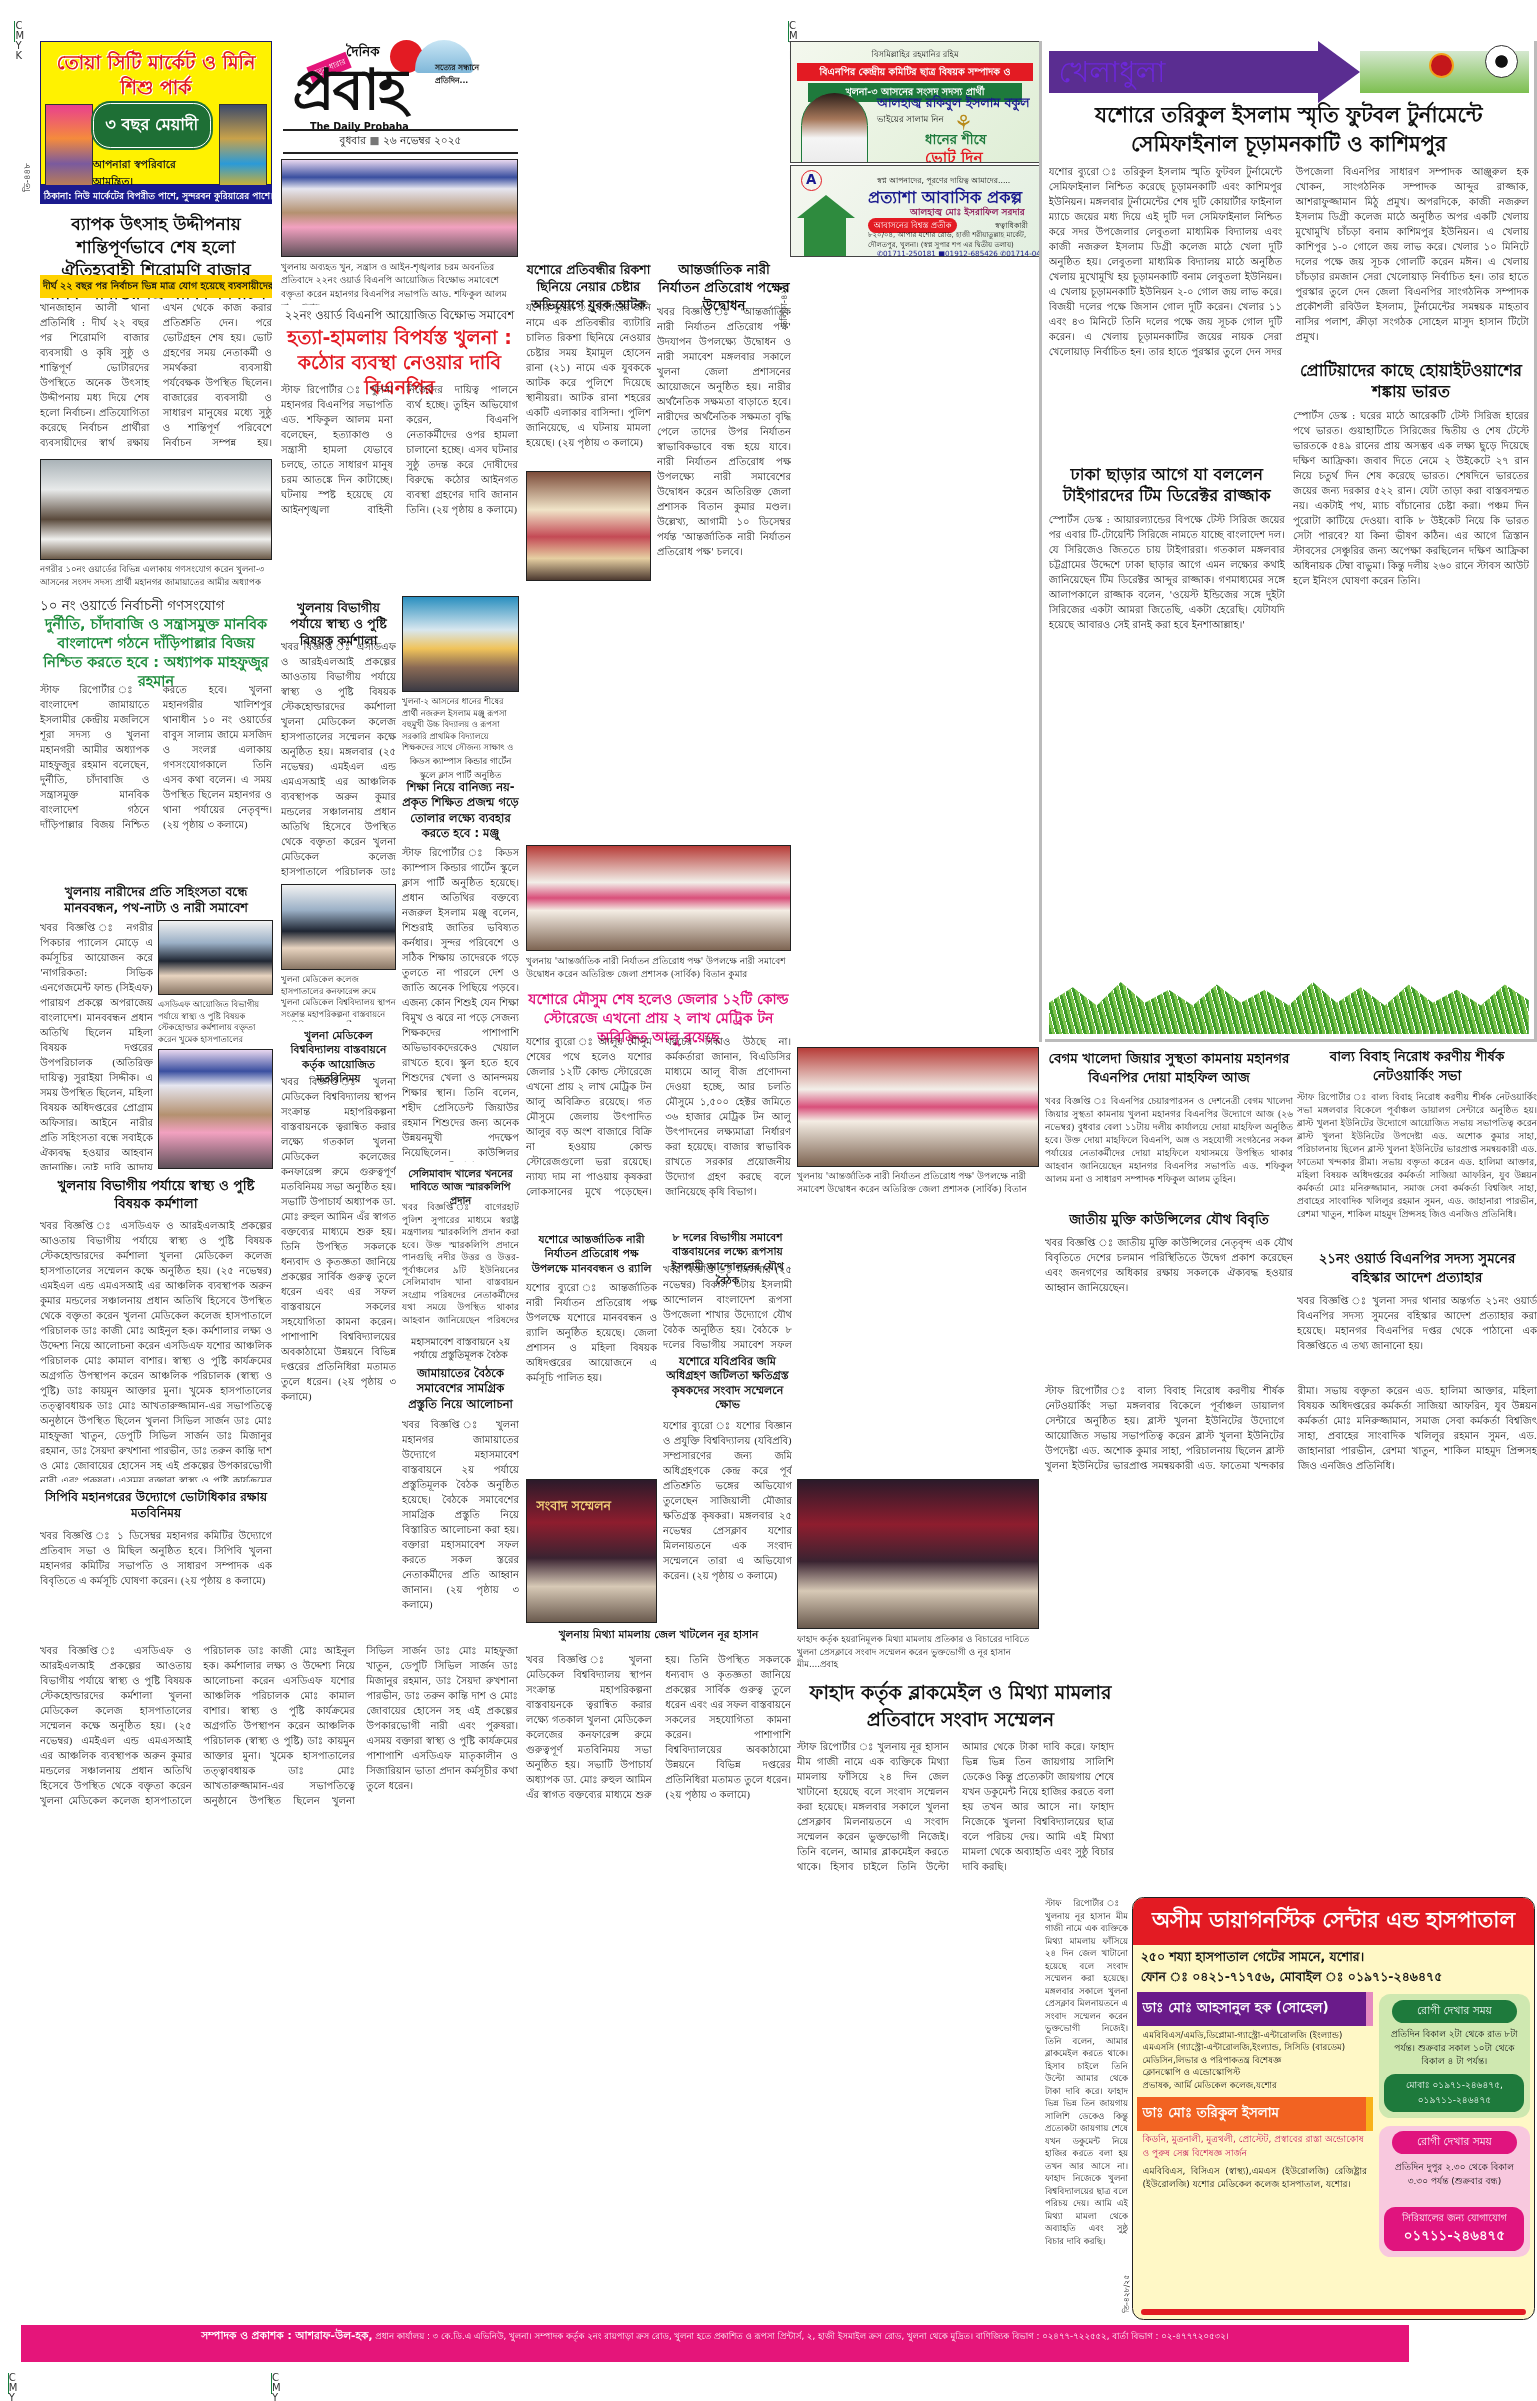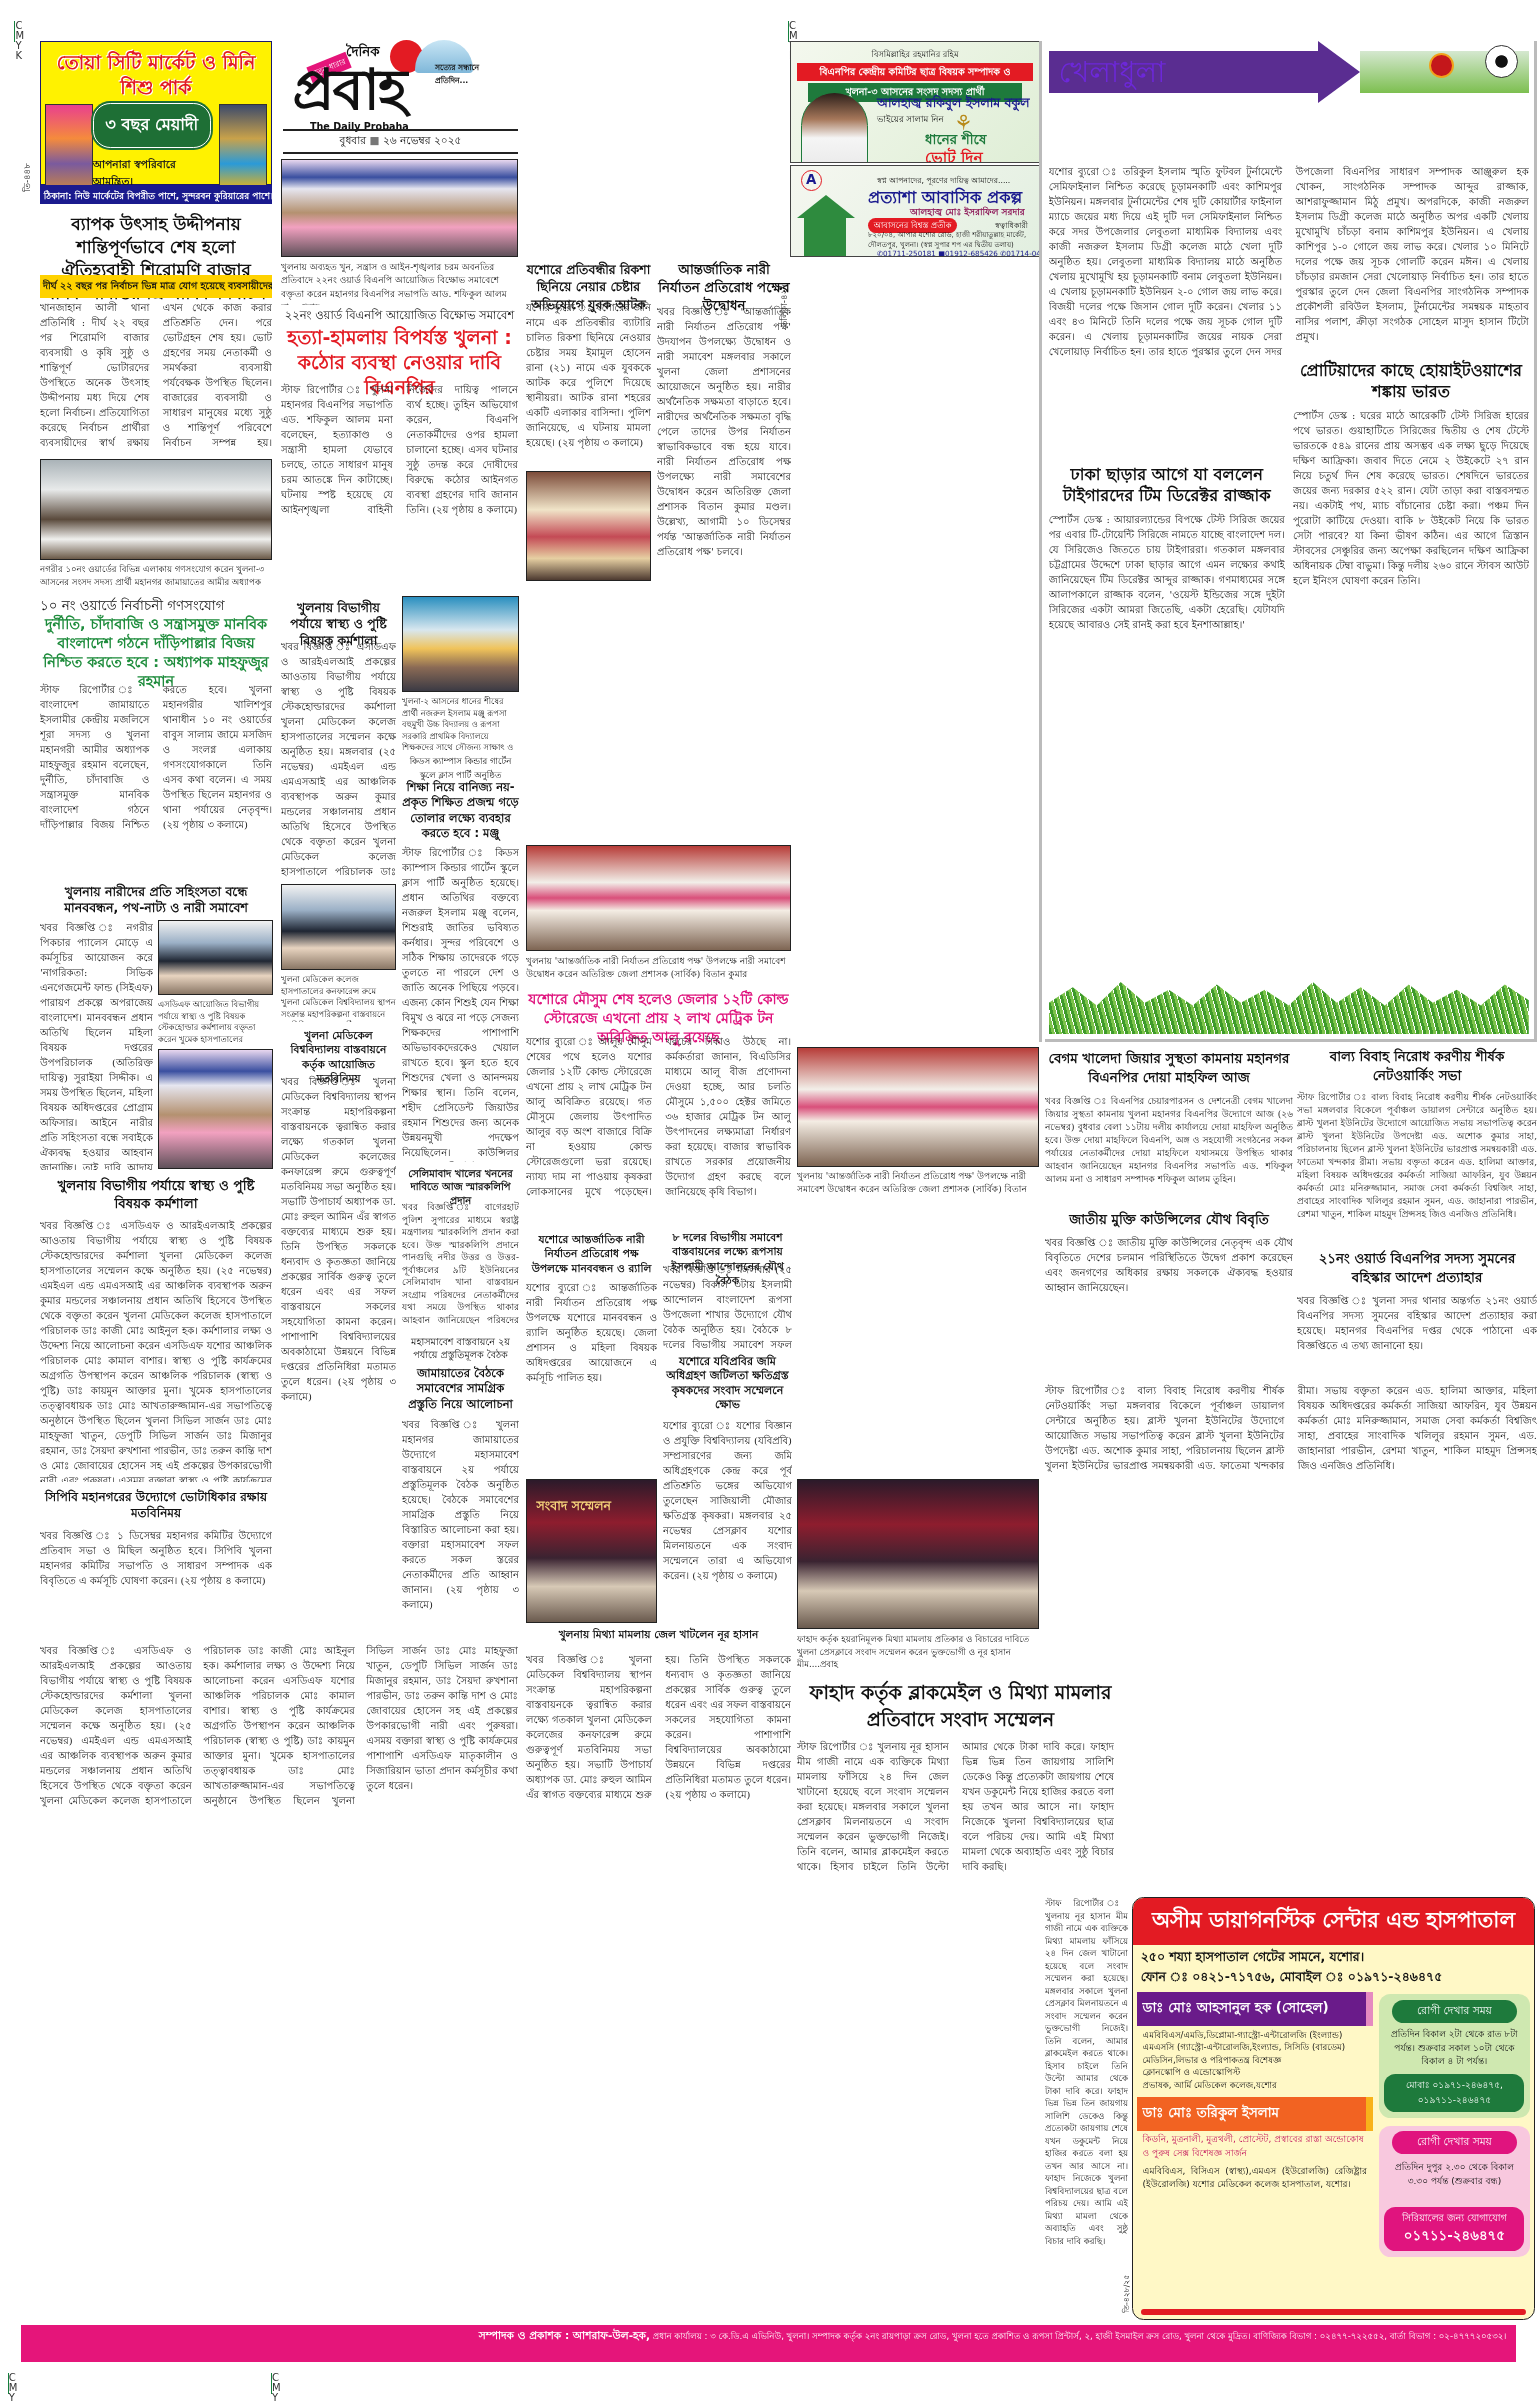--- a/index.html
+++ b/index.html
@@ -111,20 +111,21 @@
 
 <div class="vbar" style="left:1039px;top:41px;height:1001px"></div>
 <div class="abs" style="left:1045px;top:41px;width:492px;height:1001px;border-right:3.8px solid #bbb;border-bottom:3.8px solid #bbb;background:#fff">
   <div style="position:absolute;left:3.8px;top:9.6px;width:269px;height:42px;background:#5a2d91"></div>
   <div style="position:absolute;left:273px;top:0;width:0;height:0;border-top:31px solid transparent;border-bottom:31px solid transparent;border-left:42px solid #5a2d91"></div>
   <div style="position:absolute;left:13.4px;top:9.6px;color:#6d28d9;font-size:29px;font-weight:normal;line-height:42px">খেলাধুলা</div>
   <div style="position:absolute;left:315px;top:9.6px;width:169px;height:42px;background:linear-gradient(180deg,#d5e8d0,#7dbf50);"></div>
   <div style="position:absolute;left:384px;top:11.5px;width:25px;height:25px;border-radius:50%;background:#c4171b;border:2.9px solid #f2a11a"></div>
   <div style="position:absolute;left:440px;top:3.8px;width:33px;height:33px;border-radius:50%;background:radial-gradient(circle at 50% 50%,#111 0 5.8px,#fff 6.7px);border:1px solid #333"></div>
 
+  <div class="hl" style="position:absolute;left:3.8px;top:60px;width:480px;font-size:21px;line-height:29px">যশোরে তরিকুল ইসলাম স্মৃতি ফুটবল টুর্নামেন্টে সেমিফাইনাল চূড়ামনকাটি ও কাশিমপুর</div>
   <div class="body-text cols2" style="position:absolute;left:3.8px;top:123px;width:480px;height:288px">যশোর ব্যুরো ঃ তরিকুল ইসলাম স্মৃতি ফুটবল টুর্নামেন্টে সেমিফাইনাল নিশ্চিত করেছে চূড়ামনকাটি এবং কাশিমপুর ইউনিয়ন। মঙ্গলবার টুর্নামেন্টের শেষ দুটি কোয়ার্টার ফাইনাল ম্যাচে জয়ের মধ্য দিয়ে এই দুটি দল সেমিফাইনাল নিশ্চিত করে সদর উপজেলার লেবুতলা মাধ্যমিক বিদ্যালয় এবং কাজী নজরুল ইসলাম ডিগ্রী কলেজ মাঠে খেলা দুটি অনুষ্ঠিত হয়। লেবুতলা মাধ্যমিক বিদ্যালয় মাঠে অনুষ্ঠিত খেলায় মুখোমুখি হয় চূড়ামনকাটি বনাম লেবুতলা ইউনিয়ন। এ খেলায় চূড়ামনকাটি ইউনিয়ন ২-০ গোল জয় লাভ করে। বিজয়ী দলের পক্ষে জিসান গোল দুটি করেন। খেলার ১১ এবং ৪৩ মিনিটে তিনি দলের পক্ষে জয় সূচক গোল দুটি করেন। এ খেলায় চূড়ামনকাটির জয়ের নায়ক সেরা খেলোয়াড় নির্বাচিত হন। তার হাতে পুরস্কার তুলে দেন সদর উপজেলা বিএনপির সাধারণ সম্পাদক আঞ্জুরুল হক খোকন, সাংগঠনিক সম্পাদক আব্দুর রাজ্জাক, আশরাফুজ্জামান মিঠু প্রমুখ। অপরদিকে, কাজী নজরুল ইসলাম ডিগ্রী কলেজ মাঠে অনুষ্ঠিত অপর একটি খেলায় মুখোমুখি চাঁচড়া বনাম কাশিমপুর ইউনিয়ন। এ খেলায় কাশিপুর ১-০ গোলে জয় লাভ করে। খেলার ১০ মিনিটে দলের পক্ষে জয় সূচক গোলটি করেন মঈন। এ খেলায় চাঁচড়ার রমজান সেরা খেলোয়াড় নির্বাচিত হন। তার হাতে পুরস্কার তুলে দেন জেলা বিএনপির সাংগঠনিক সম্পাদক প্রকৌশলী রবিউল ইসলাম, টুর্নামেন্টের সমন্বয়ক মাহতাব নাসির পলাশ, ক্রীড়া সংগঠক সোহেল মাসুদ হাসান টিটো প্রমুখ।</div>
 
   <div class="hl" style="position:absolute;left:248px;top:319px;width:236px;font-size:16.3px;line-height:21px">প্রোটিয়াদের কাছে হোয়াইটওয়াশের শঙ্কায় ভারত</div>
   <div class="body-text" style="position:absolute;left:248px;top:367px;width:236px;height:557px">স্পোর্টস ডেস্ক : ঘরের মাঠে আরেকটি টেস্ট সিরিজ হারের পথে ভারত। গুয়াহাটিতে সিরিজের দ্বিতীয় ও শেষ টেস্টে ভারতকে ৫৪৯ রানের প্রায় অসম্ভব এক লক্ষ্য ছুড়ে দিয়েছে দক্ষিণ আফ্রিকা। জবাব দিতে নেমে ২ উইকেটে ২৭ রান নিয়ে চতুর্থ দিন শেষ করেছে ভারত। শেষদিনে ভারতের জয়ের জন্য দরকার ৫২২ রান। যেটা তাড়া করা বাস্তবসম্মত নয়। একটাই পথ, ম্যাচ বাঁচানোর চেষ্টা করা। পঞ্চম দিন পুরোটা কাটিয়ে দেওয়া। বাকি ৮ উইকেট নিয়ে কি ভারত সেটা পারবে? যা কিনা ভীষণ কঠিন। এর আগে ত্রিস্তান স্টাবসের সেঞ্চুরির জন্য অপেক্ষা করছিলেন দক্ষিণ আফ্রিকা অধিনায়ক টেম্বা বাভুমা। কিন্তু দলীয় ২৬০ রানে স্টাবস আউট হলে ইনিংস ঘোষণা করেন তিনি।</div>
 
   <div class="hl" style="position:absolute;left:3.8px;top:423px;width:236px;font-size:16.3px;line-height:21px">ঢাকা ছাড়ার আগে যা বললেন টাইগারদের টিম ডিরেক্টর রাজ্জাক</div>
   <div class="body-text" style="position:absolute;left:3.8px;top:471px;width:236px;height:461px">স্পোর্টস ডেস্ক : আয়ারল্যান্ডের বিপক্ষে টেস্ট সিরিজ জয়ের পর এবার টি-টোয়েন্টি সিরিজে নামতে যাচ্ছে বাংলাদেশ দল। যে সিরিজেও জিততে চায় টাইগাররা। গতকাল মঙ্গলবার চট্টগ্রামের উদ্দেশে ঢাকা ছাড়ার আগে এমন লক্ষ্যের কথাই জানিয়েছেন টিম ডিরেক্টর আব্দুর রাজ্জাক। গণমাধ্যমের সঙ্গে আলাপকালে রাজ্জাক বলেন, 'ওয়েস্ট ইন্ডিজের সঙ্গে দুইটা সিরিজের একটা আমরা জিতেছি, একটা হেরেছি। যেটাযদি হয়েছে আবারও সেই রানই করা হবে ইনশাআল্লাহ।'</div>
 
   <div style="position:absolute;left:3.8px;top:941px;width:480px;height:52px;background:repeating-linear-gradient(75deg,#3e9b2a 0 2.9px,#7cc34a 2.9px 5.8px,#fff 5.8px 6.7px);clip-path:polygon(0 40%,5% 10%,10% 45%,15% 0,20% 40%,25% 15%,30% 45%,35% 5%,40% 40%,45% 15%,50% 45%,55% 0,60% 40%,65% 10%,70% 45%,75% 5%,80% 40%,85% 15%,90% 45%,95% 5%,100% 35%,100% 100%,0 100%)"></div>
 </div>
@@ -267,19 +268,19 @@
       </div>
     </div>
   </div>
   <div style="position:absolute;left:7.7px;bottom:3.8px;right:7.7px;height:5.8px;background:#e31b23;border-radius:2.9px"></div>
 </div>
 <div class="abs" style="left:1120px;top:2313px;font-size:7.7px;transform:rotate(-90deg);transform-origin:left top">তি-৪২৮/২৫</div>
 
 <div class="abs body-text cols2" style="left:1045px;top:1383px;width:492px;height:504px">স্টাফ রিপোর্টার ঃ বাল্য বিবাহ নিরোধ করণীয় শীর্ষক নেটওয়ার্কিং সভা মঙ্গলবার বিকেলে পূর্বাঞ্চল ডায়ালগ সেন্টারে অনুষ্ঠিত হয়। ব্লাস্ট খুলনা ইউনিটের উদ্যোগে আয়োজিত সভায় সভাপতিত্ব করেন ব্লাস্ট খুলনা ইউনিটের উপদেষ্টা এড. অশোক কুমার সাহা, পরিচালনায় ছিলেন ব্লাস্ট খুলনা ইউনিটের ভারপ্রাপ্ত সমন্বয়কারী এড. ফাতেমা খন্দকার রীমা। সভায় বক্তৃতা করেন এড. হালিমা আক্তার, মহিলা বিষয়ক অধিদপ্তরের কর্মকর্তা সাজিয়া আফরিন, যুব উন্নয়ন কর্মকর্তা মোঃ মনিরুজ্জামান, সমাজ সেবা কর্মকর্তা বিশ্বজিৎ সাহা, প্রবাহের সাংবাদিক খলিলুর রহমান সুমন, এড. জাহানারা পারভীন, রেশমা খাতুন, শাকিল মাহমুদ প্রিন্সসহ জিও এনজিও প্রতিনিধি।</div>
 <div class="abs body-text" style="left:1045px;top:1897px;width:83px;height:423px;font-size:8.6px;line-height:12.5px">স্টাফ রিপোর্টার ঃ খুলনায় নূর হাসান মীম গাজী নামে এক ব্যক্তিকে মিথ্যা মামলায় ফাঁসিয়ে ২৪ দিন জেল খাটানো হয়েছে বলে সংবাদ সম্মেলন করা হয়েছে। মঙ্গলবার সকালে খুলনা প্রেসক্লাব মিলনায়তনে এ সংবাদ সম্মেলন করেন ভুক্তভোগী নিজেই। তিনি বলেন, আমার ব্লাকমেইল করতে থাকে। হিসাব চাইলে তিনি উল্টো আমার থেকে টাকা দাবি করে। ফাহাদ ভিন্ন ভিন্ন তিন জায়গায় সালিশি ডেকেও কিন্তু প্রত্যেকটা জায়গায় শেষে যখন ডকুমেন্ট নিয়ে হাজির করতে বলা হয় তখন আর আসে না। ফাহাদ নিজেকে খুলনা বিশ্ববিদ্যালয়ের ছাত্র বলে পরিচয় দেয়। আমি এই মিথ্যা মামলা থেকে অব্যাহতি এবং সুষ্ঠু বিচার দাবি করছি।</div>
 
-<div class="abs" style="left:21px;top:2325px;width:1495px;height:37px;background:#e5157a;color:#fff;text-align:right;padding:2.9px 9.6px;overflow:hidden">
+<div class="abs" style="left:21px;top:2325px;width:1388px;height:37px;background:#e5157a;color:#fff;text-align:center;padding:2.9px 9.6px;overflow:hidden">
   <div style="font-size:8.6px;line-height:14.4px;white-space:nowrap;overflow:hidden">
     <span style="font-weight:bold;font-size:10.6px">সম্পাদক ও প্রকাশক : আশরাফ-উল-হক,</span>
     <span>প্রধান কার্যালয় : ৩ কে.ডি.এ এভিনিউ, খুলনা। সম্পাদক কর্তৃক ২নং রায়পাড়া ক্রস রোড, খুলনা হতে প্রকাশিত ও রূপসা প্রিন্টার্স, ২, হাজী ইসমাইল ক্রস রোড, খুলনা থেকে মুদ্রিত। বাণিজ্যিক বিভাগ : ০২৪৭৭-৭২২৫৫২, বার্তা বিভাগ : ০২-৪৭৭৭২০৫৩২।</span>
   </div>
 </div>
 
 
 </body></html>

